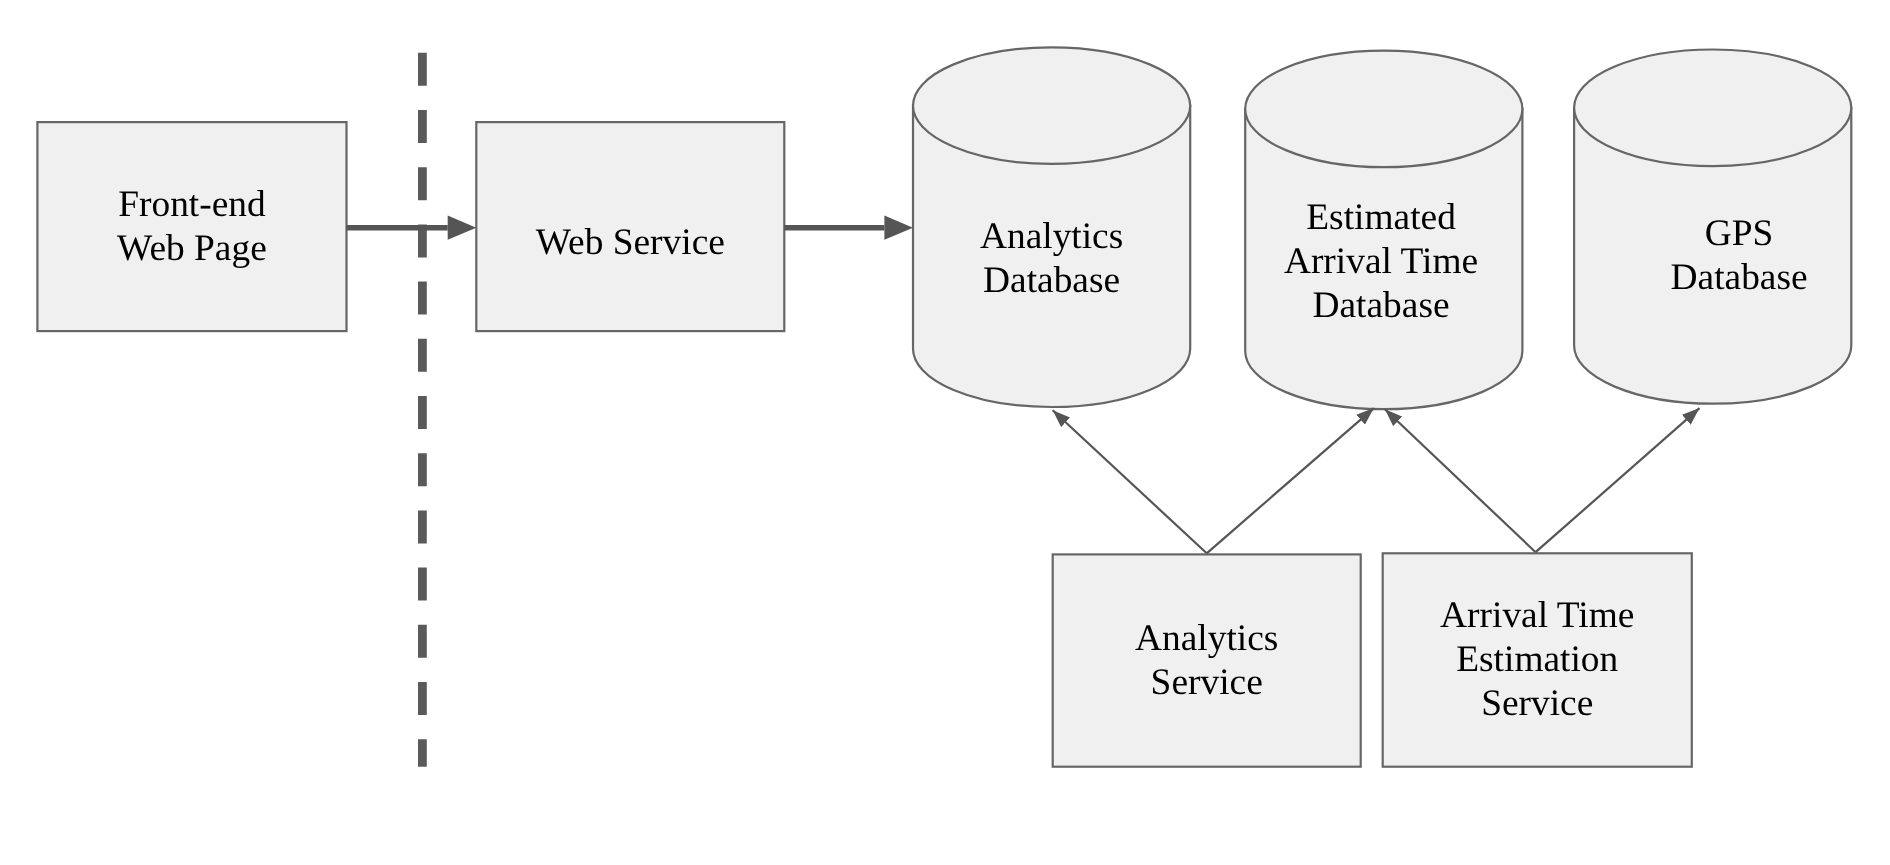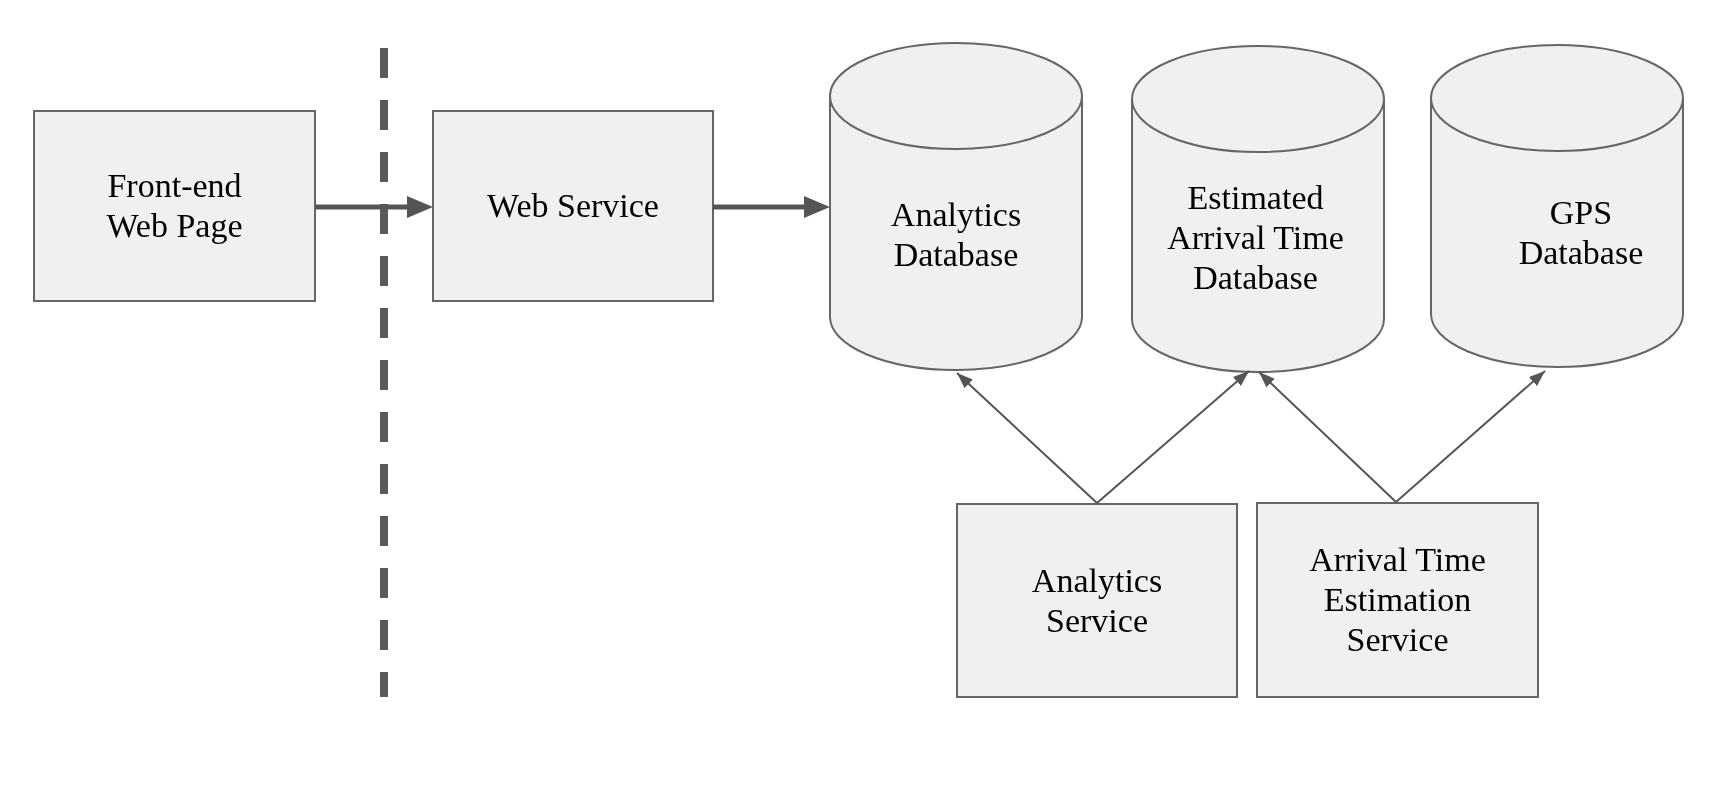--- a/index.html
+++ b/index.html
@@ -58,21 +58,21 @@
     align-items: center;
     justify-content: center;
     text-align: center;
     white-space: pre-line;
     font-size: 34px;
     line-height: 40px;
     color: var(--text-color, #000000);
     pointer-events: none;
   }
   .lbl-frontend          { left:  34px; top: 111px; width: 281px; height: 190px; }
-  .lbl-webservice        { left: 433px; top: 111px; width: 280px; height: 190px; }
+  .lbl-webservice        { left: 433px; top: 126px; width: 280px; height: 190px; }
   .lbl-analytics-db      { left: 830px; top: 100px; width: 252px; height: 270px; }
   .lbl-estatd-db         { left:1132px; top: 103px; width: 247px; height: 270px; }
   .lbl-gps-db            { left:1431px; top: 100px; width: 300px; height: 266px; }
   .lbl-analytics-service { left: 957px; top: 504px; width: 280px; height: 193px; }
   .lbl-ate-service       { left:1257px; top: 503px; width: 281px; height: 194px; }
 </style>
 </head>
 <body>
 
 <div id="stage">

